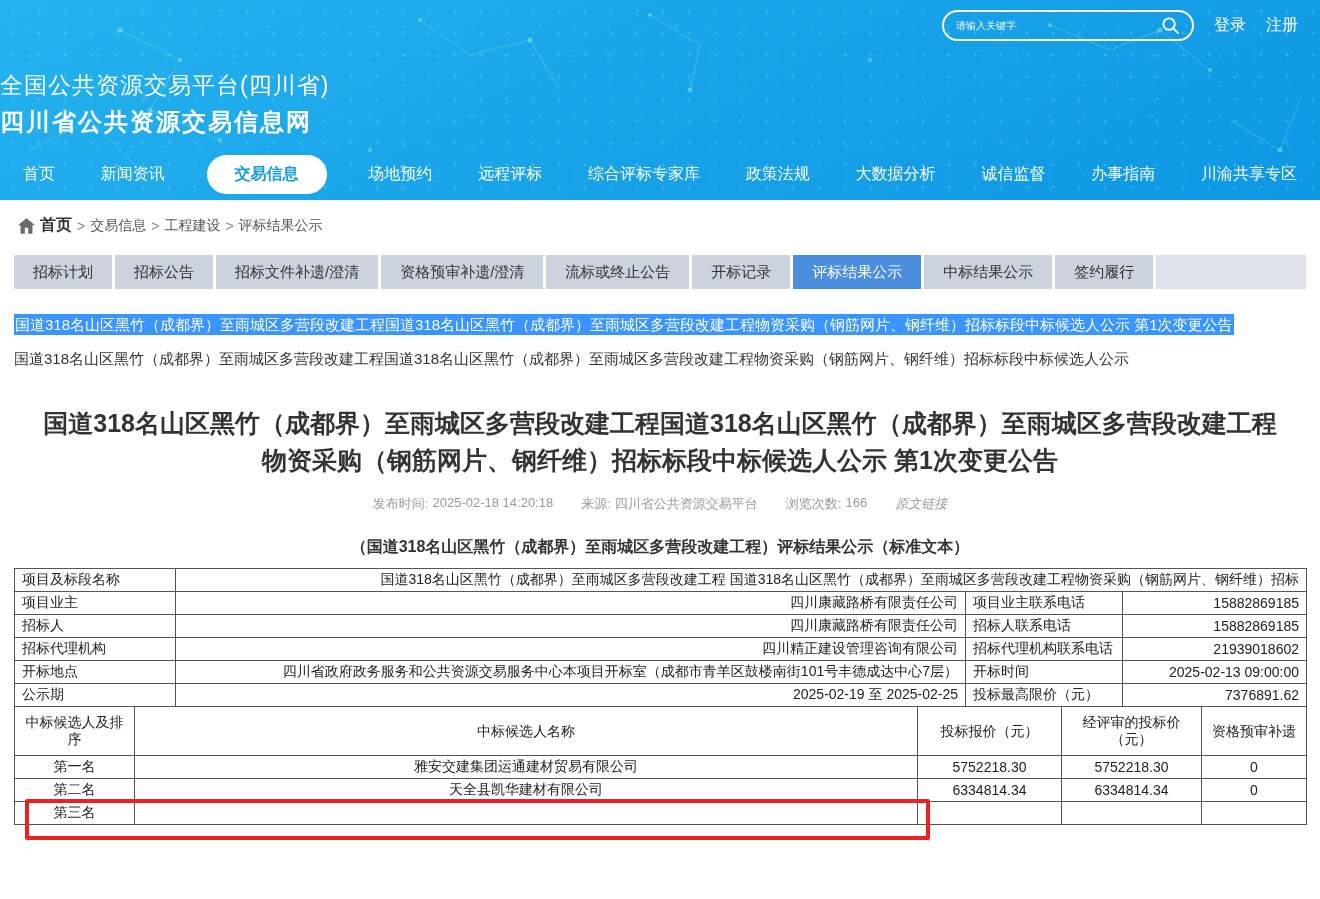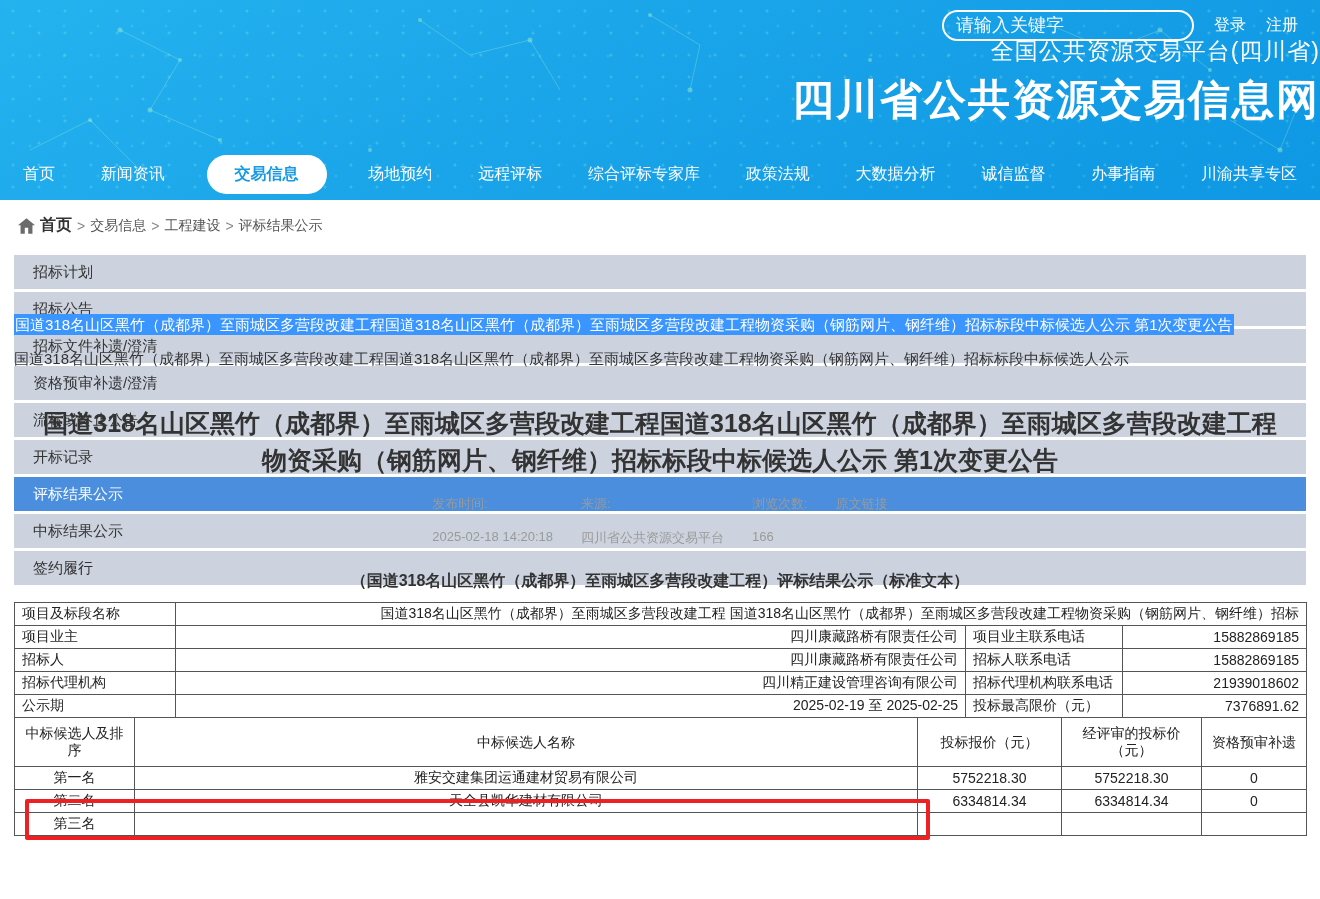--- a/index.html
+++ b/index.html
@@ -35,28 +35,28 @@
     position: absolute; top: 10px; right: 22px;
     display: flex; align-items: center; gap: 20px; z-index: 3;
   }
   .searchbox {
     width: 252px; height: 31px;
     border: 2px solid #fff; border-radius: 17px;
     display: flex; align-items: center; padding: 0 12px;
   }
   .searchbox input {
     flex: 1; background: transparent; border: none; outline: none;
-    color: #fff; font-size: 18px; font-family: inherit;
+    color: #fff; font-size: 10px; font-family: inherit;
   }
   .searchbox input::placeholder { color: rgba(255,255,255,.95); }
   .auth-link { color: #fff; font-size: 16px; text-decoration: none; cursor: pointer; }
 
-  .site-titles { position: relative; text-align: right; padding-top: 36px; z-index: 2; }
+  .site-titles { position: relative; text-align: left; padding-top: 70px; z-index: 2; }
   .site-subtitle { color: #fff; font-size: 23px; letter-spacing: 1px; font-weight: 500; }
-  .site-title { color: #fff; font-size: 42px; font-weight: bold; letter-spacing: 2px; margin-top: 5px; }
+  .site-title { color: #fff; font-size: 24px; font-weight: bold; letter-spacing: 2px; margin-top: 5px; }
 
   .nav {
     position: absolute; left: 0; right: 0; bottom: 6px; z-index: 3;
     display: flex; justify-content: space-around; align-items: center;
   }
   .nav-item {
     color: #fff; font-size: 16px; padding: 9px 4px;
     cursor: pointer; white-space: nowrap;
   }
   .nav-item.active {
@@ -67,21 +67,21 @@
   
   .breadcrumb {
     display: flex; align-items: center; gap: 5px;
     padding: 15px 0 0 18px; font-size: 14px; color: #666;
   }
   .bc-home { font-size: 16px; font-weight: bold; color: #333; cursor: pointer; }
   .bc-sep { color: #888; }
   .bc-item { color: #555; cursor: pointer; }
 
   
-  .tabs { display: flex; gap: 3px; margin: 19px 14px 17px; height: 34px; flex-direction: column; }
+  .tabs { display: flex; gap: 3px; margin: 19px 14px 17px; height: 34px; }
   .tab {
     background: #ccd3de; color: #333; font-size: 15px;
     line-height: 34px; padding: 0 19px; white-space: nowrap; cursor: pointer;
   }
   .tab.active { background: #4a8edd; color: #fff; }
   .tab-filler { flex: 1; background: #dde2ea; }
 
   
   .list { margin: 25px 14px 0; font-size: 15px; }
   .list-item-hl {
@@ -92,22 +92,22 @@
 
   
   .article-title {
     margin: 36px auto 0; width: 1250px; text-align: center;
     font-size: 25px; font-weight: bold; color: #333; line-height: 37px;
   }
   .meta {
     margin-top: 16px; display: flex; justify-content: center; gap: 28px;
     color: #9a9a9a; font-size: 13px;
   }
-  .meta .pair { display: flex; gap: 16px; flex-direction: column; }
-  .meta .origin-link { color: #9a9a9a; cursor: pointer; text-decoration: none; }
+  .meta .pair { display: flex; gap: 4px; }
+  .meta .origin-link { color: #9a9a9a; cursor: pointer; text-decoration: none; font-style: italic; }
 
   
   .doc-caption { margin-top: 24px; text-align: center; font-size: 16px; font-weight: bold; color: #333; }
   table.doc {
     width: 1292px; margin: 10px 14px 0;
     border-collapse: collapse; table-layout: fixed;
     font-size: 14px; color: #222;
   }
   table.doc.candidates { margin-top: -1px; }
   table.doc td {
@@ -269,20 +269,26 @@
     <td class="lbl">招标人联系电话</td>
     <td class="val">15882869185</td>
   </tr>
   <tr>
     <td class="lbl">招标代理机构</td>
     <td class="val">四川精正建设管理咨询有限公司</td>
     <td class="lbl">招标代理机构联系电话</td>
     <td class="val">21939018602</td>
   </tr>
   <tr>
+    <td class="lbl">开标地点</td>
+    <td class="val">四川省政府政务服务和公共资源交易服务中心本项目开标室（成都市青羊区鼓楼南街101号丰德成达中心7层）</td>
+    <td class="lbl">开标时间</td>
+    <td class="val">2025-02-13 09:00:00</td>
+  </tr>
+  <tr>
     <td class="lbl">公示期</td>
     <td class="val">2025-02-19 至 2025-02-25</td>
     <td class="lbl">投标最高限价（元）</td>
     <td class="val">7376891.62</td>
   </tr>
 </tbody>
   </table>
 
 <table class="doc candidates">
   <colgroup>

